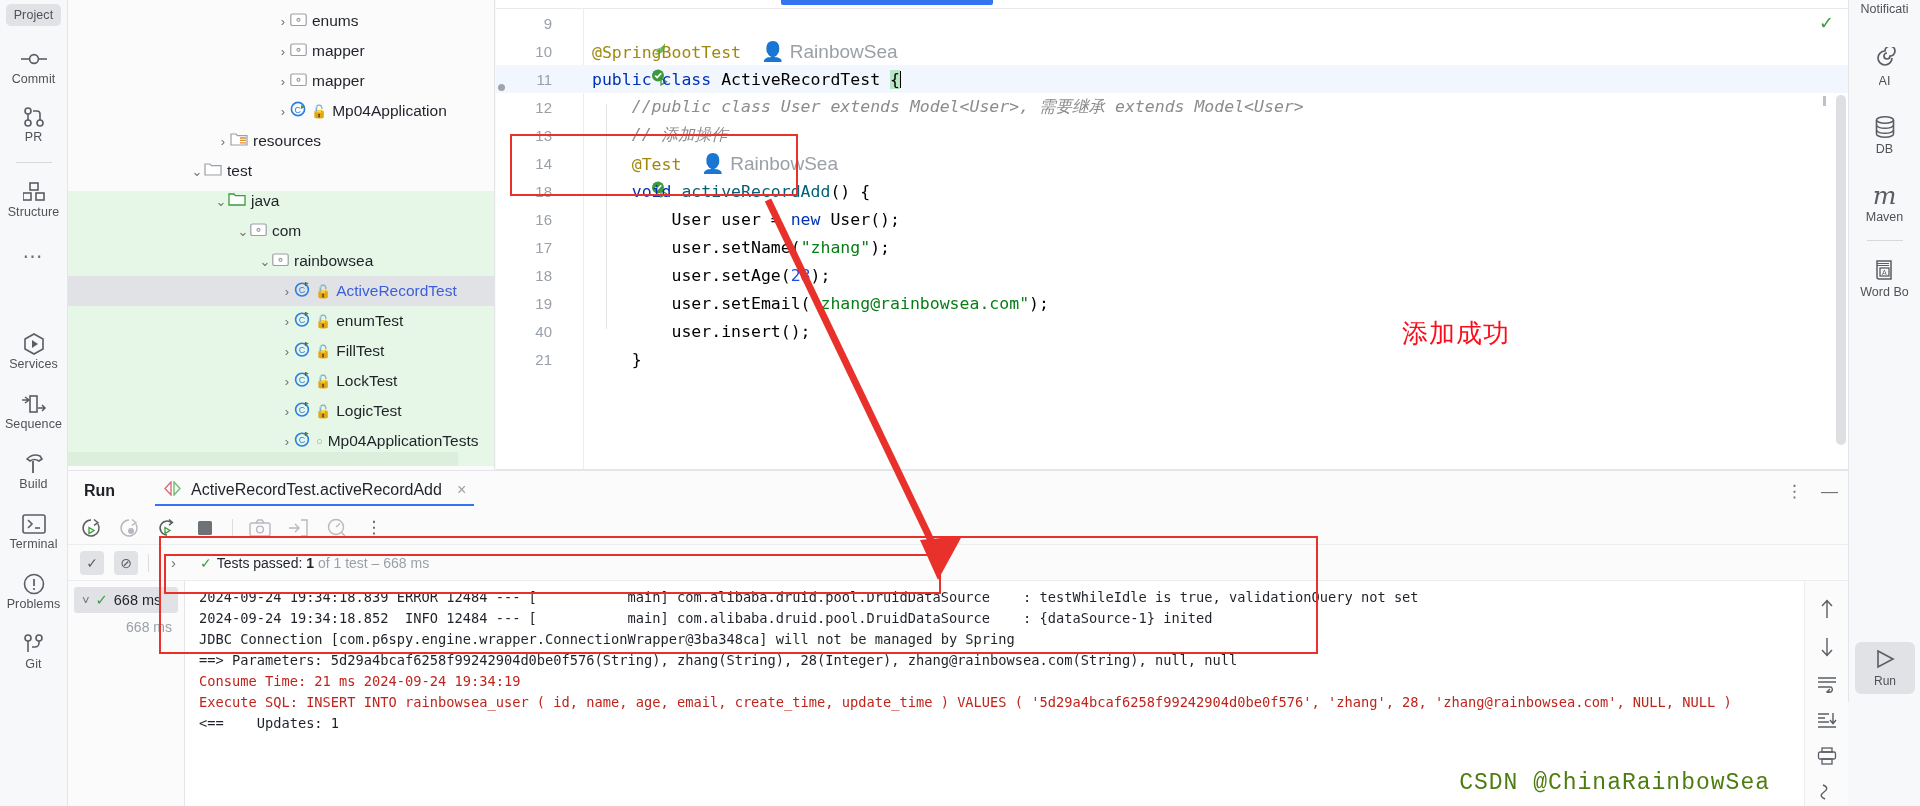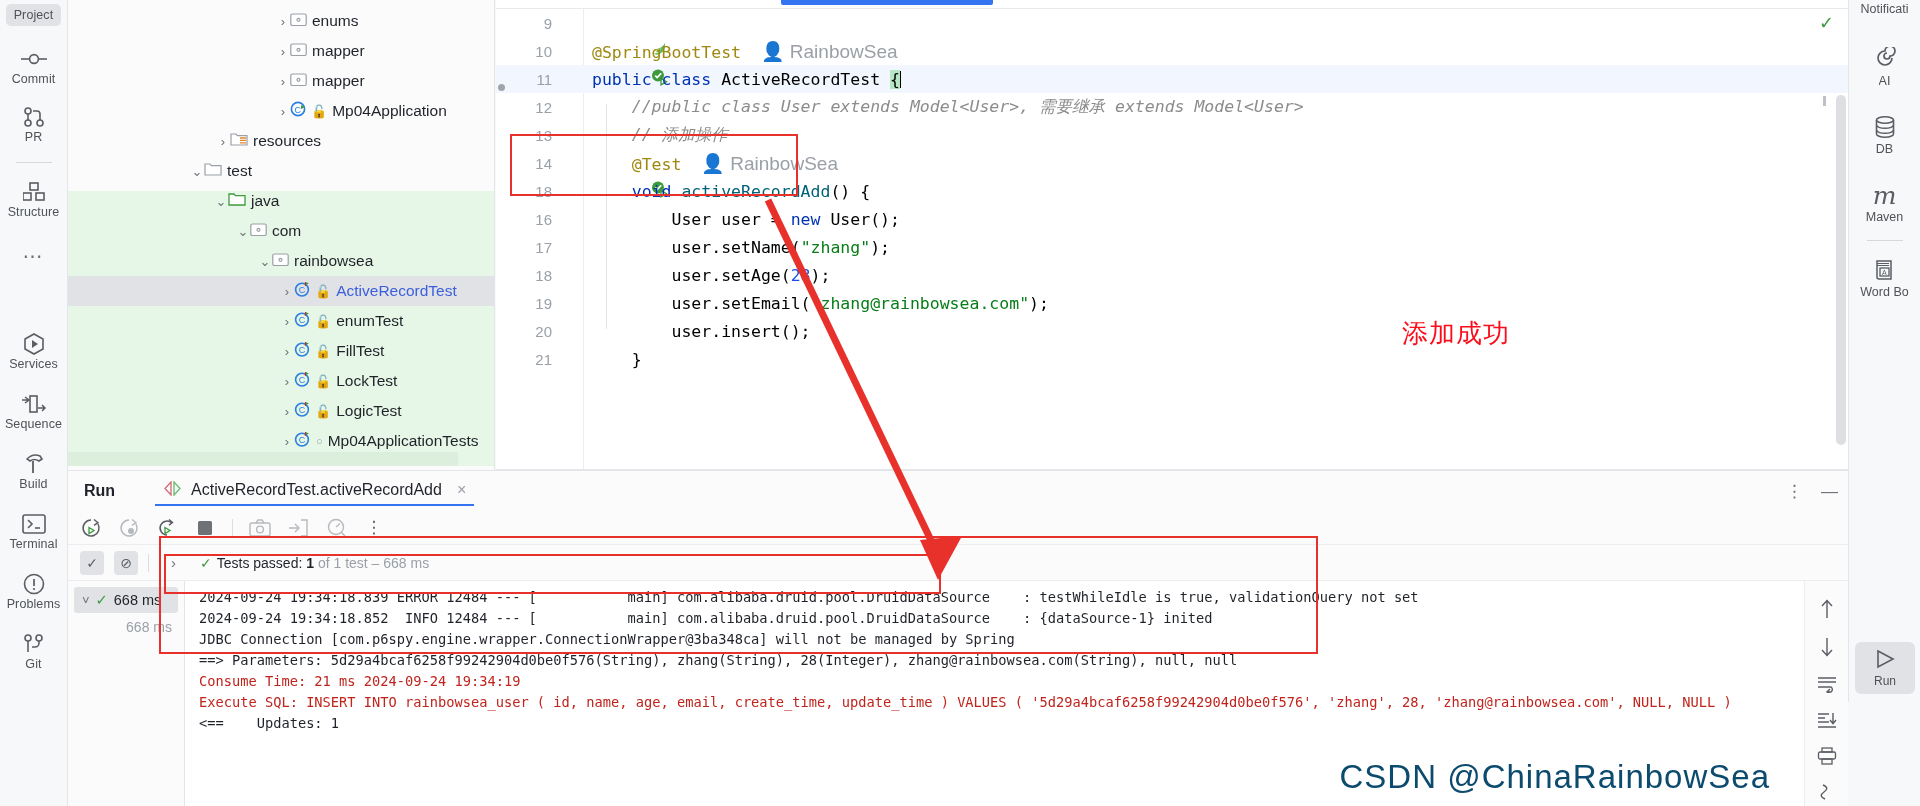--- a/index.html
+++ b/index.html
@@ -186,21 +186,21 @@
     font-family:"DejaVu Sans Mono", monospace; font-size:13.7px; color:#1F2329;
     height:21px; white-space:pre; padding-left:14px; line-height:21px;
   }
   .logline.red{ color:#C0241C; }
   .console-scroll{
     position:absolute; right:3px; bottom:20px; width:9px; height:64px;
     background:#DEDFE2; border-radius:5px;
   }
   .watermark{
     position:absolute; right:78px; bottom:10px;
-    font-size:33px; color:#0c4a6e; letter-spacing:1px; white-space:nowrap;
+    font-size:23px; color:#4d7c0f; letter-spacing:1px; white-space:nowrap;font-family:Liberation Mono, monospace;
   }
   .redbox-params{
     position:absolute; left:164px; top:554px; width:777px; height:40px;
     border:2px solid #E8312B; pointer-events:none;
   }
   .redbox-console{
     position:absolute; left:159px; top:536px; width:1159px; height:118px;
     border:2px solid #E8312B; pointer-events:none;
   }
   .console-side{
@@ -608,21 +608,21 @@
         <span class="ctext"><span class="cls">        user.setAge(</span><span class="num">28</span><span class="cls">);</span></span>
       </div>
 
       <div class="cline">
         <span class="lnum">19</span>
         <span class="gic"></span>
         <span class="ctext"><span class="cls">        user.setEmail(</span><span class="str">"zhang@rainbowsea.com"</span><span class="cls">);</span></span>
       </div>
 
       <div class="cline">
-        <span class="lnum">20</span>
+        <span class="lnum">40</span>
         <span class="gic"></span>
         <span class="ctext cls">        user.insert();</span>
       </div>
 
       <div class="cline">
         <span class="lnum">21</span>
         <span class="gic"></span>
         <span class="ctext cls">    }</span>
       </div>
 

